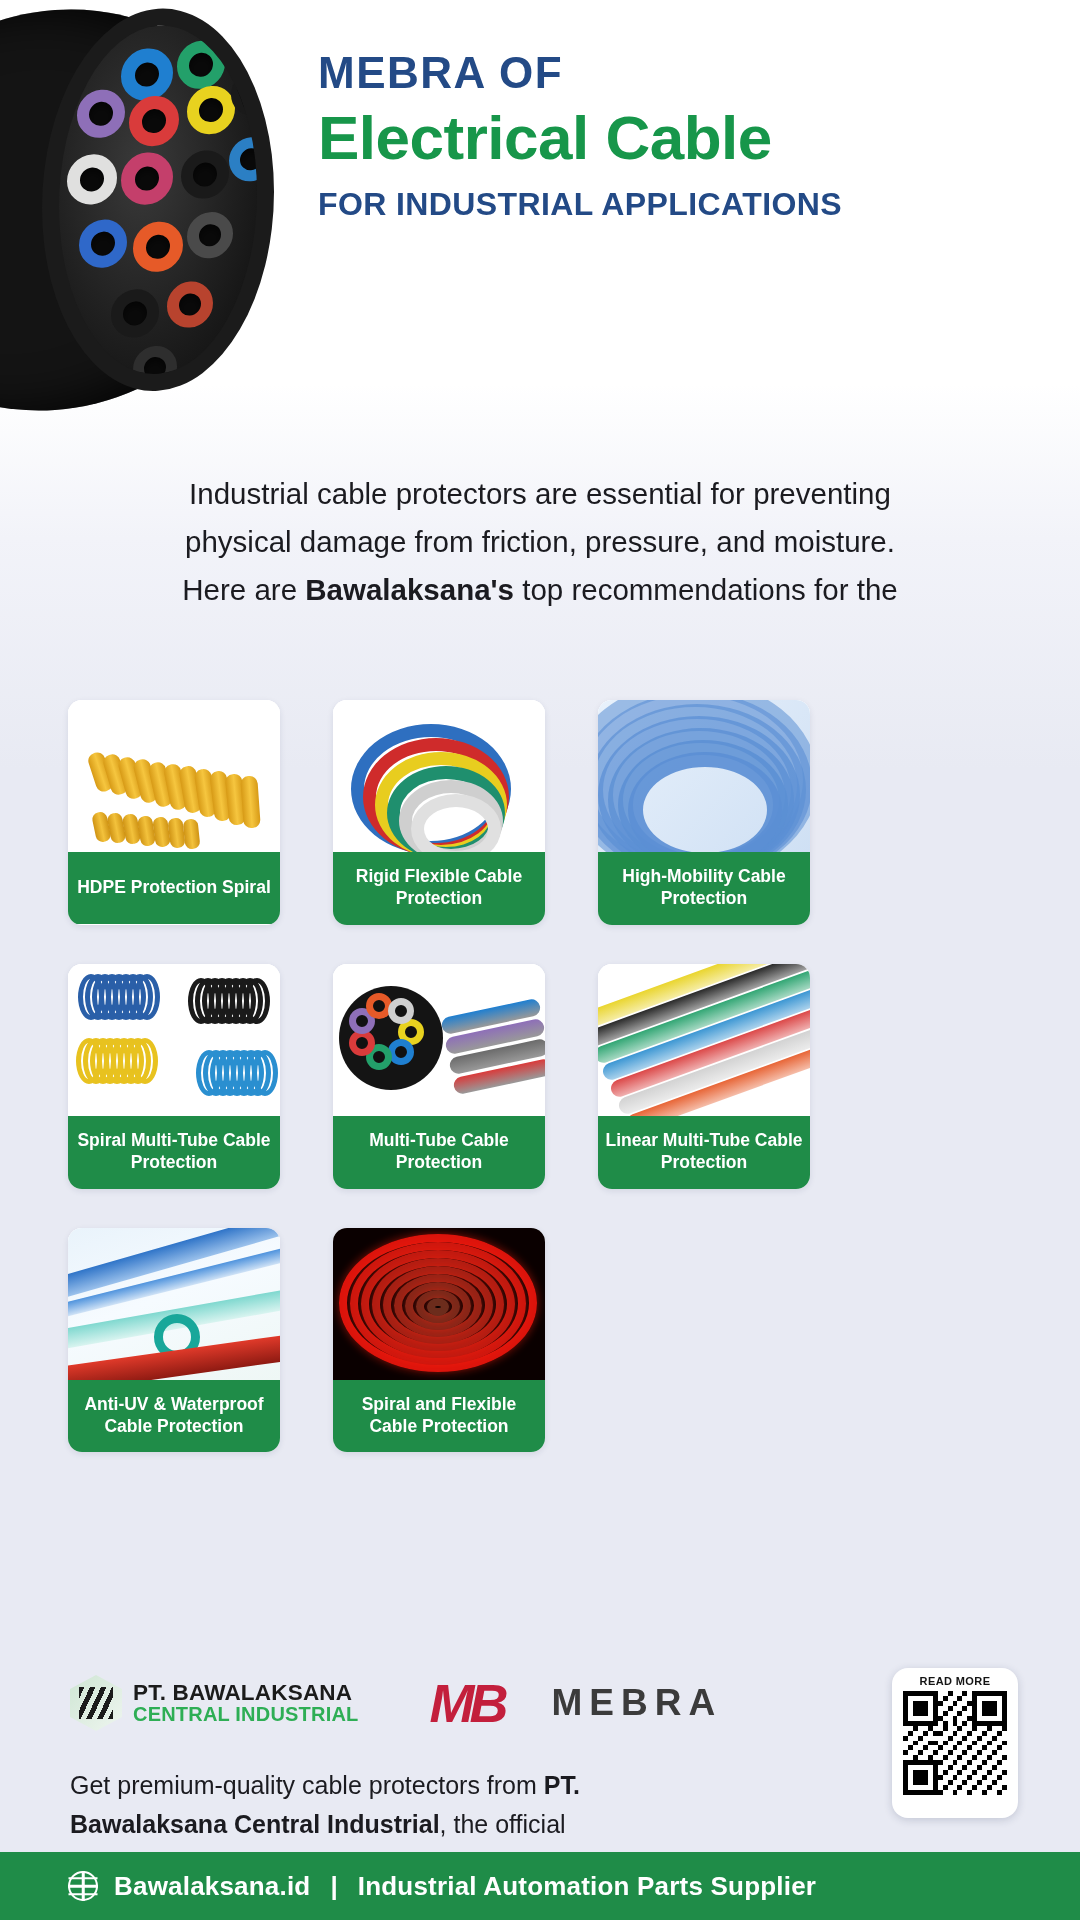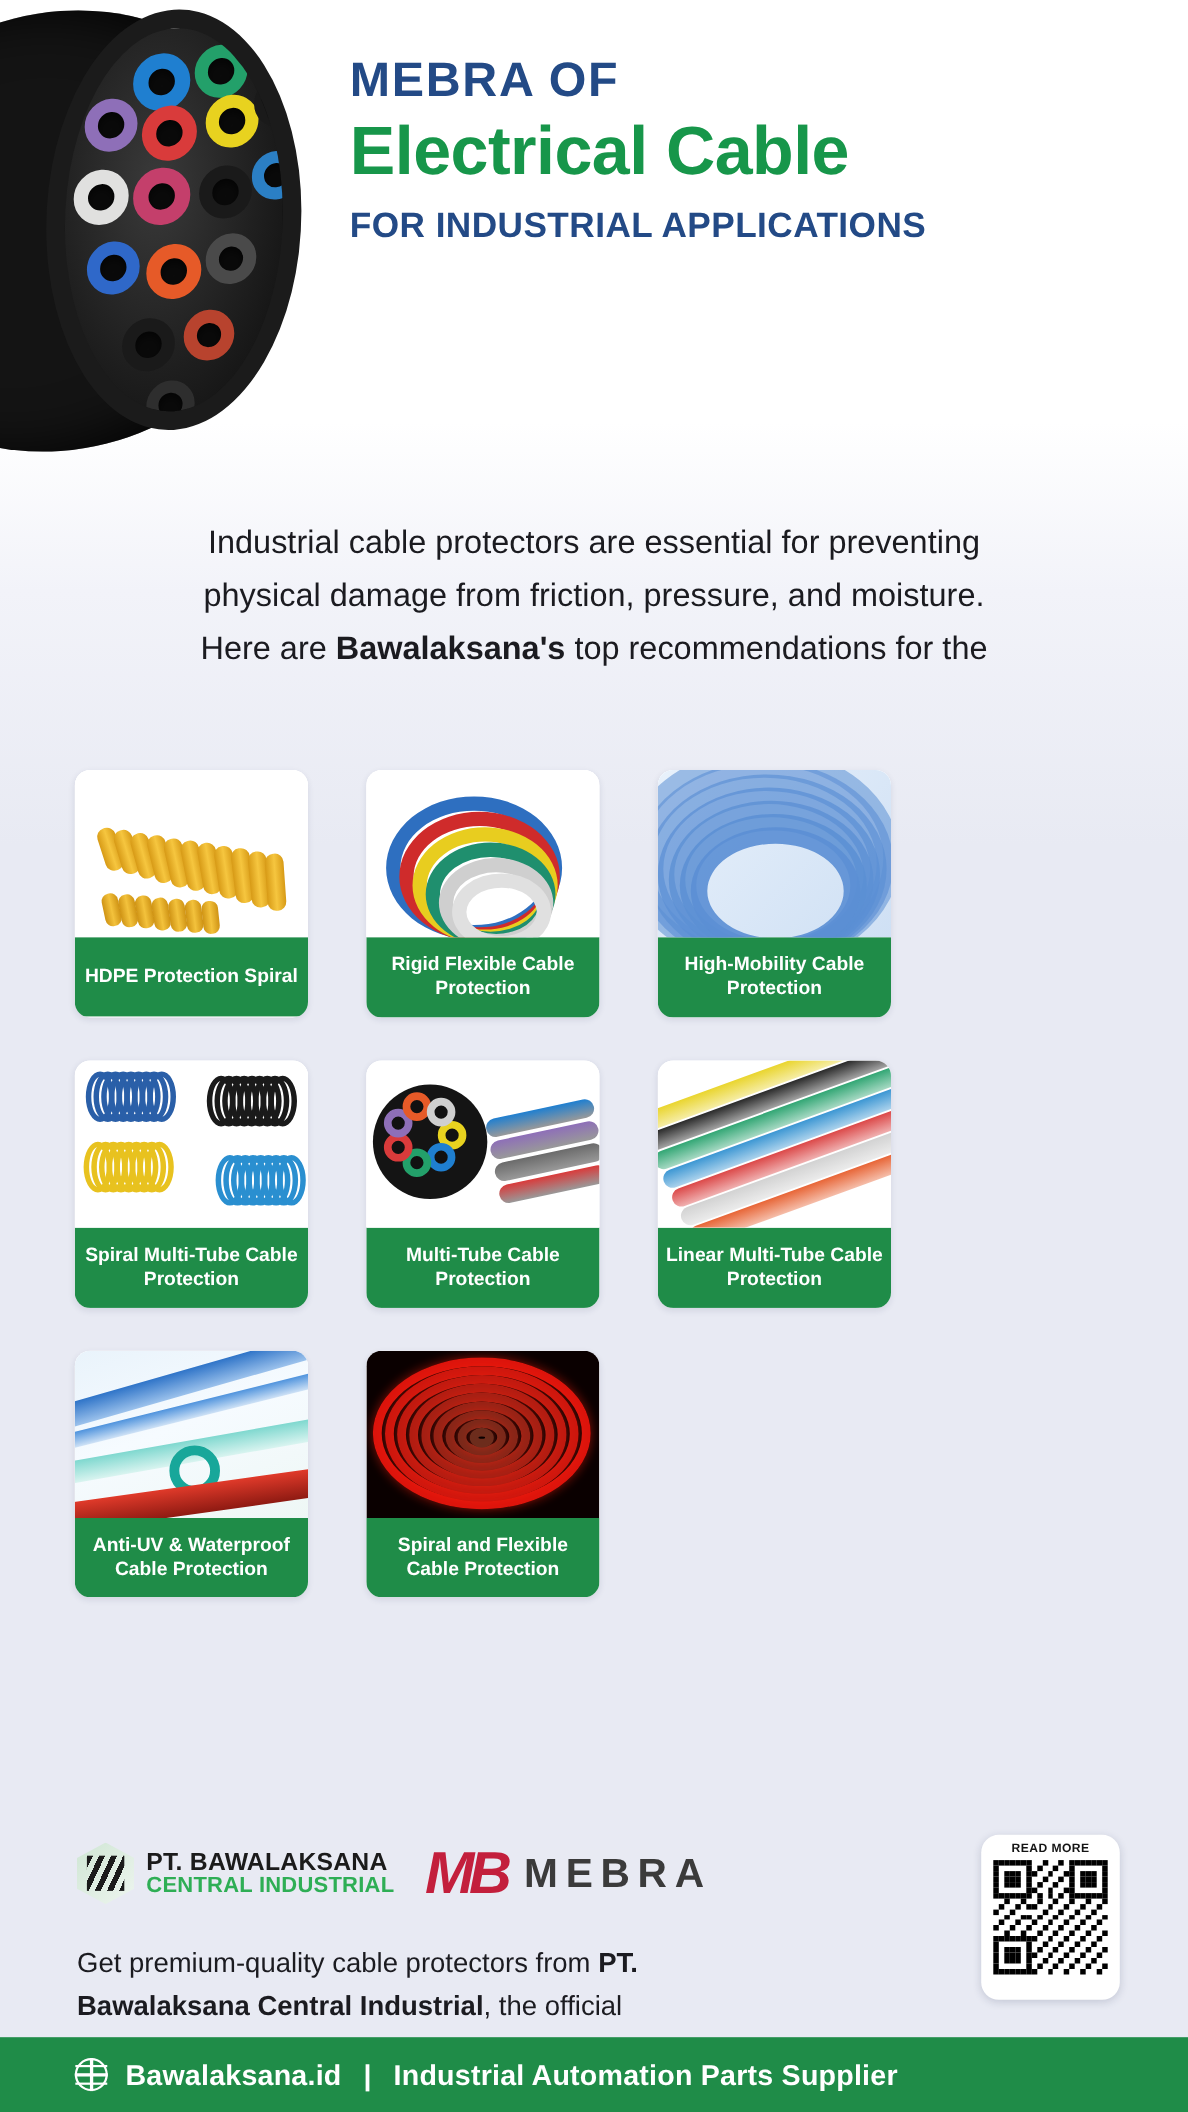--- a/index.html
+++ b/index.html
@@ -161,21 +161,21 @@
   .bar { position: absolute; border-radius: 30px; }
   .ring { position: absolute; border-radius: 50%; border-style: solid; }
 
   
   .footer-logos {
     position: absolute;
     top: 1672px;
     left: 70px;
     display: flex;
     align-items: center;
-    gap: 28px;
+    gap: 71px;
   }
   .logo-bawa { display: flex; align-items: center; gap: 11px; }
   .hexmark {
     width: 52px; height: 56px;
     background: linear-gradient(135deg,#cfe6d4,#eef5ef);
     clip-path: polygon(50% 0%, 100% 25%, 100% 75%, 50% 100%, 0% 75%, 0% 25%);
     position: relative;
   }
   .hexmark::after {
     content: "";
@@ -187,21 +187,21 @@
   .logo-bawa-text { line-height: 1.04; }
   .logo-bawa-top { font-size: 22.5px; font-weight: bold; color: #1b1b1b; letter-spacing: .2px; }
   .logo-bawa-bot { font-size: 20px; font-weight: bold; color: #2eae55; letter-spacing: .2px; }
 
   .logo-mebra { display: flex; align-items: center; gap: 16px; }
   .mebra-mark {
     font-size: 54px; font-weight: bold; color: #c31f3c;
     letter-spacing: -5px; font-style: italic;
   }
   .mebra-word {
-    font-size: 37px; font-weight: bold; color: #3b3b3b; letter-spacing: 7px;
+    font-size: 37px; font-weight: bold; color: #3b3b3b; letter-spacing: 7px; margin-left: 32px;
   }
 
   .footer-text {
     position: absolute;
     top: 1766px;
     left: 70px;
     width: 610px;
     font-size: 25px;
     line-height: 1.55;
     color: #1b1b20;

